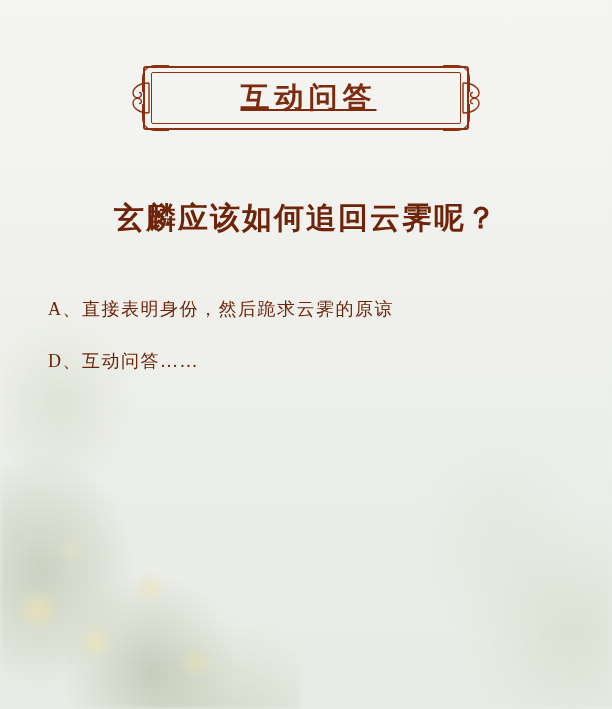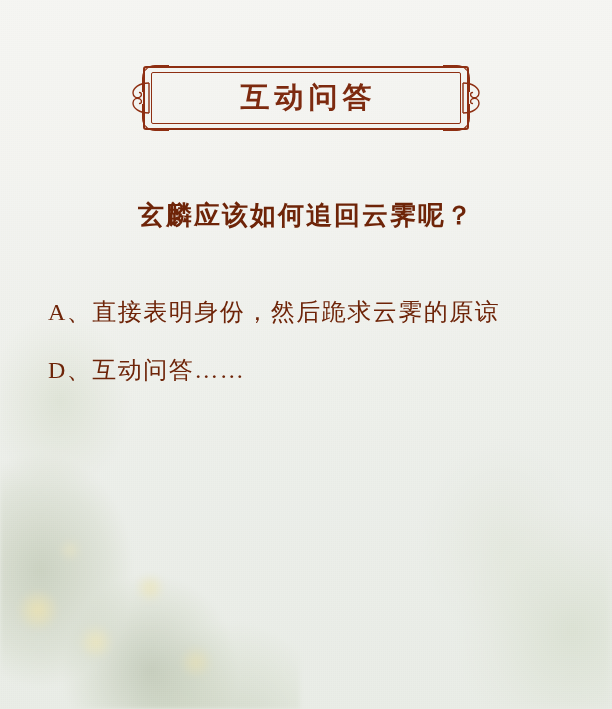--- a/index.html
+++ b/index.html
@@ -131,44 +131,45 @@
     position: absolute;
     inset: 0;
     display: flex;
     align-items: center;
     justify-content: center;
     font-size: 29px;
     font-weight: bold;
     letter-spacing: 5px;
     color: #7d2a0f;
     text-indent: 5px;
+    text-decoration: underline;
   }
 
   
   .question {
     position: absolute;
     left: 0;
     top: 198px;
     width: 612px;
     text-align: center;
-    font-size: 26px;
+    font-size: 30px;
     font-weight: bold;
     letter-spacing: 2px;
     color: #6e2408;
   }
 
   
   .options {
     position: absolute;
     left: 48px;
     top: 300px;
     width: 540px;
   }
   .option {
-    font-size: 24px;
+    font-size: 18px;
     color: #6e2408;
     letter-spacing: 1.5px;
     line-height: 1;
     margin-bottom: 34px;
     white-space: nowrap;
   }
   .option .opt-letter {
     font-family: "Liberation Serif", "DejaVu Serif", serif;
   }
 </style>

